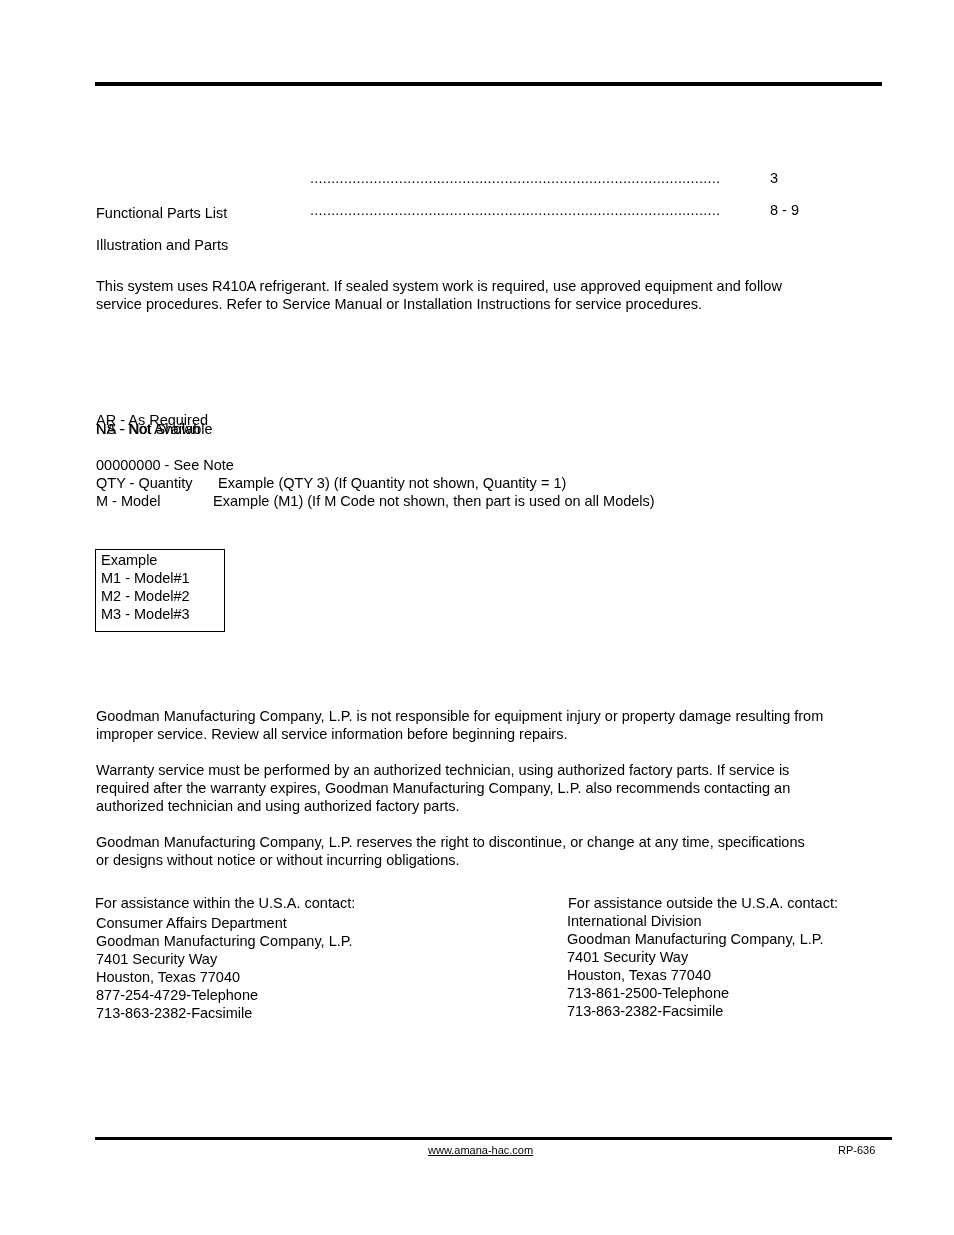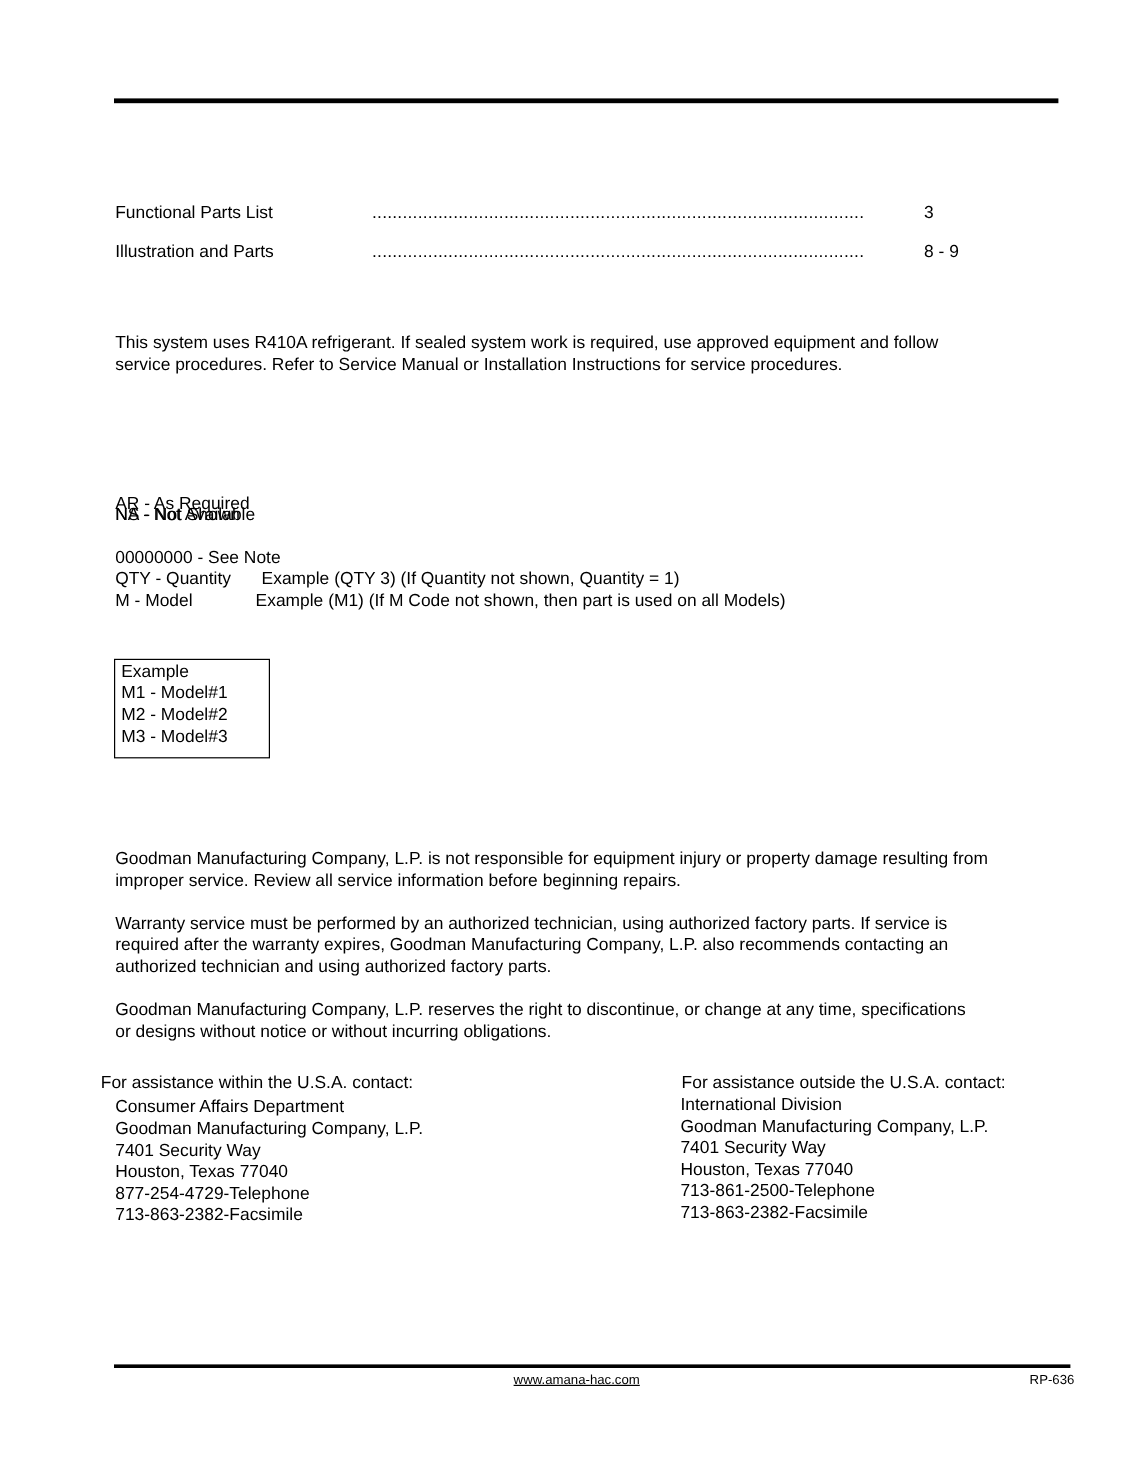--- a/index.html
+++ b/index.html
@@ -4,31 +4,31 @@
 <style>
   html, body { margin: 0; padding: 0; background: #ffffff; }
   body {
     width: 954px; height: 1235px; position: relative; overflow: hidden;
     font-family: "Liberation Sans", sans-serif; color: #000000;
     font-size: 14.5px;
   }
   .abs { position: absolute; white-space: nowrap; }
   .top-rule { position: absolute; left: 95px; top: 82px; width: 787px; height: 4px; background: #000; }
   .bottom-rule { position: absolute; left: 95px; top: 1137px; width: 797px; height: 3px; background: #000; }
-  .toc-label { left: 96px; }
+  .toc-label { left: 96px; margin-top: 35px; }
   .toc-leader { left: 310px; letter-spacing: 0.2px; }
   .toc-page { left: 770px; }
   .line { position: absolute; white-space: nowrap; line-height: 18px; }
   .example-box {
     position: absolute; left: 95px; top: 549px; width: 130px; height: 83px;
     border: 1.5px solid #000; box-sizing: border-box; padding-left: 20px;
   }
   .example-box .line { left: 5px; }
   .footer-link { position: absolute; left: 428px; top: 1144px; font-size: 11px; text-decoration: underline; }
-  .footer-code { position: absolute; left: 838px; top: 1144px; font-size: 11px; margin-left: 20px; }
+  .footer-code { position: absolute; left: 838px; top: 1144px; font-size: 11px; }
 </style>
 </head>
 <body>
 
 <div class="top-rule"></div>
 
 <div>
   <div>
     <span class="abs toc-label" style="top:170px">Functional Parts List</span>
     <span class="abs toc-leader" style="top:170px">.................................................................................................</span>
@@ -72,21 +72,21 @@
   <div class="line" style="left:96px; top:761px">Warranty service must be performed by an authorized technician, using authorized factory parts. If service is</div>
   <div class="line" style="left:96px; top:779px">required after the warranty expires, Goodman Manufacturing Company, L.P. also recommends contacting an</div>
   <div class="line" style="left:96px; top:797px">authorized technician and using authorized factory parts.</div>
 </div>
 <div>
   <div class="line" style="left:96px; top:833px">Goodman Manufacturing Company, L.P. reserves the right to discontinue, or change at any time, specifications</div>
   <div class="line" style="left:96px; top:851px">or designs without notice or without incurring obligations.</div>
 </div>
 
 <div>
-  <div class="line" style="left:84px; top:894px">For assistance within the U.S.A. contact:</div>
+  <div class="line" style="left:95px; top:894px">For assistance within the U.S.A. contact:</div>
   <div class="line" style="left:96px; top:914px">Consumer Affairs Department</div>
   <div class="line" style="left:96px; top:932px">Goodman Manufacturing Company, L.P.</div>
   <div class="line" style="left:96px; top:950px">7401 Security Way</div>
   <div class="line" style="left:96px; top:968px">Houston, Texas 77040</div>
   <div class="line" style="left:96px; top:986px">877-254-4729-Telephone</div>
   <div class="line" style="left:96px; top:1004px">713-863-2382-Facsimile</div>
 </div>
 <div>
   <div class="line" style="left:568px; top:894px">For assistance outside the U.S.A. contact:</div>
   <div class="line" style="left:567px; top:912px">International Division</div>

